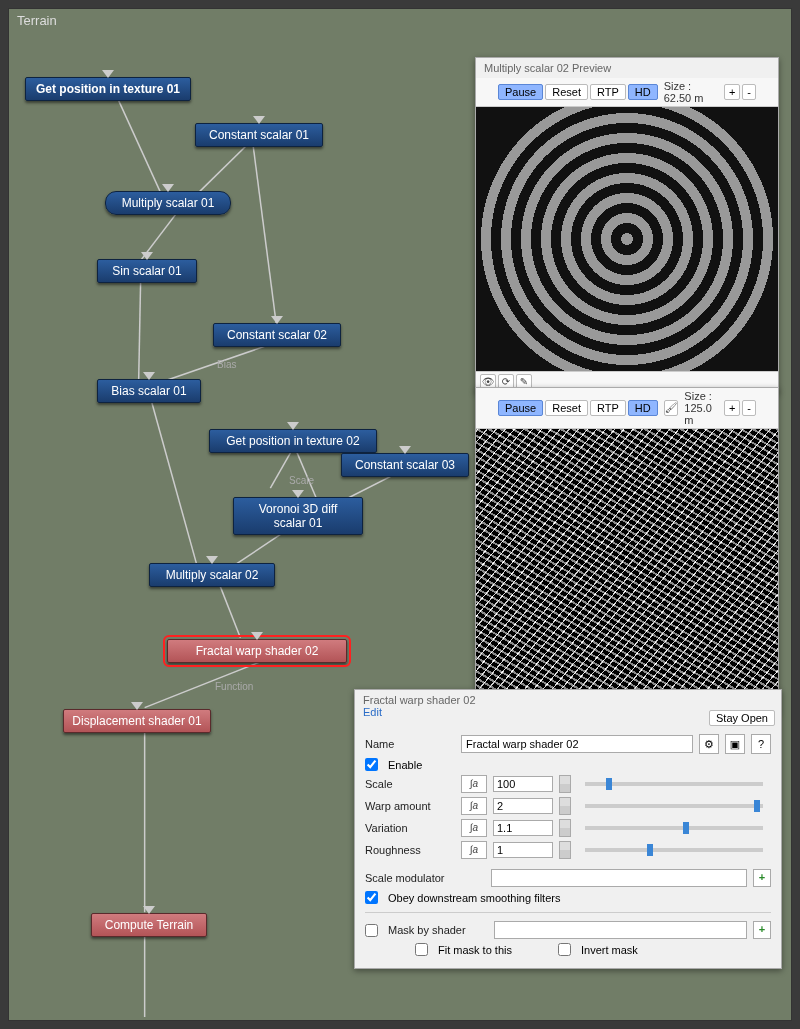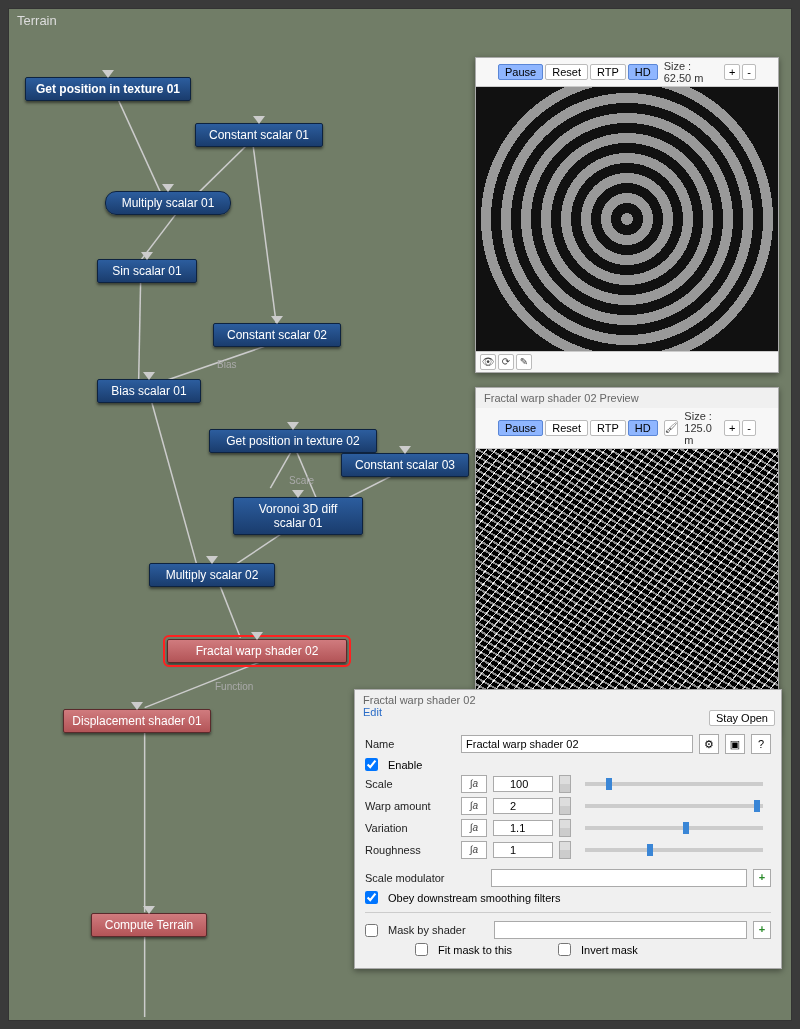--- a/index.html
+++ b/index.html
@@ -195,21 +195,21 @@
   .name-input {
     flex: 1;
     border: 1px solid #aaa;
     padding: 2px 4px;
     background: #fff;
     font-size: 11px;
   }
   .num-input {
     width: 60px;
     border: 1px solid #aaa;
-    padding: 1px 16px;
+    padding: 1px 3px;
     font-size: 11px;
   }
   .spinner {
     width: 12px; height: 18px;
     border: 1px solid #aaa;
     background: linear-gradient(#ddd 50%, #ccc 50%);
     cursor: pointer;
   }
   .slider-track {
     flex: 1;
@@ -298,40 +298,40 @@
   <div class="node blue" style="left:88px;top:370px;width:104px;">Bias scalar 01</div>
   <div class="node blue" style="left:200px;top:420px;width:168px;">Get position in texture 02</div>
   <div class="node blue" style="left:332px;top:444px;width:128px;">Constant scalar 03</div>
   <div class="node blue" style="left:224px;top:488px;width:130px;">Voronoi 3D diff scalar 01</div>
   <div class="node blue" style="left:140px;top:554px;width:126px;">Multiply scalar 02</div>
   <div class="node red selected" style="left:158px;top:630px;width:180px;">Fractal warp shader 02</div>
   <div class="node red" style="left:54px;top:700px;width:148px;">Displacement shader 01</div>
   <div class="node red" style="left:82px;top:904px;width:116px;padding-left:8px;">Compute Terrain</div>
 
   <div class="panel" style="left:466px;top:48px;width:304px;">
+    <div class="panel-title">Multiply scalar 02 Preview</div>
     <div class="preview-toolbar">
       <button class="tb-btn primary">Pause</button>
       <button class="tb-btn">Reset</button>
       <button class="tb-btn">RTP</button>
       <button class="tb-btn primary">HD</button>
       <span style="flex:1"></span>
       <span class="tb-label">Size : 62.50 m</span>
       <button class="tb-btn small">+</button>
       <button class="tb-btn small">-</button>
     </div>
     <div class="preview-img rings"></div>
     <div class="preview-bottom">
       <div class="small-icon-btn">👁</div>
       <div class="small-icon-btn">⟳</div>
       <div class="small-icon-btn">✎</div>
     </div>
   </div>
 
   <div class="panel" style="left:466px;top:378px;width:304px;">
-    <div class="panel-title">Fractal warp shader 02 Preview</div>
     <div class="preview-toolbar">
       <button class="tb-btn primary">Pause</button>
       <button class="tb-btn">Reset</button>
       <button class="tb-btn">RTP</button>
       <button class="tb-btn primary">HD</button>
       <div class="small-icon-btn" style="margin-left:4px">🖌</div>
       <span style="flex:1"></span>
       <span class="tb-label">Size : 125.0 m</span>
       <button class="tb-btn small">+</button>
       <button class="tb-btn small">-</button>

